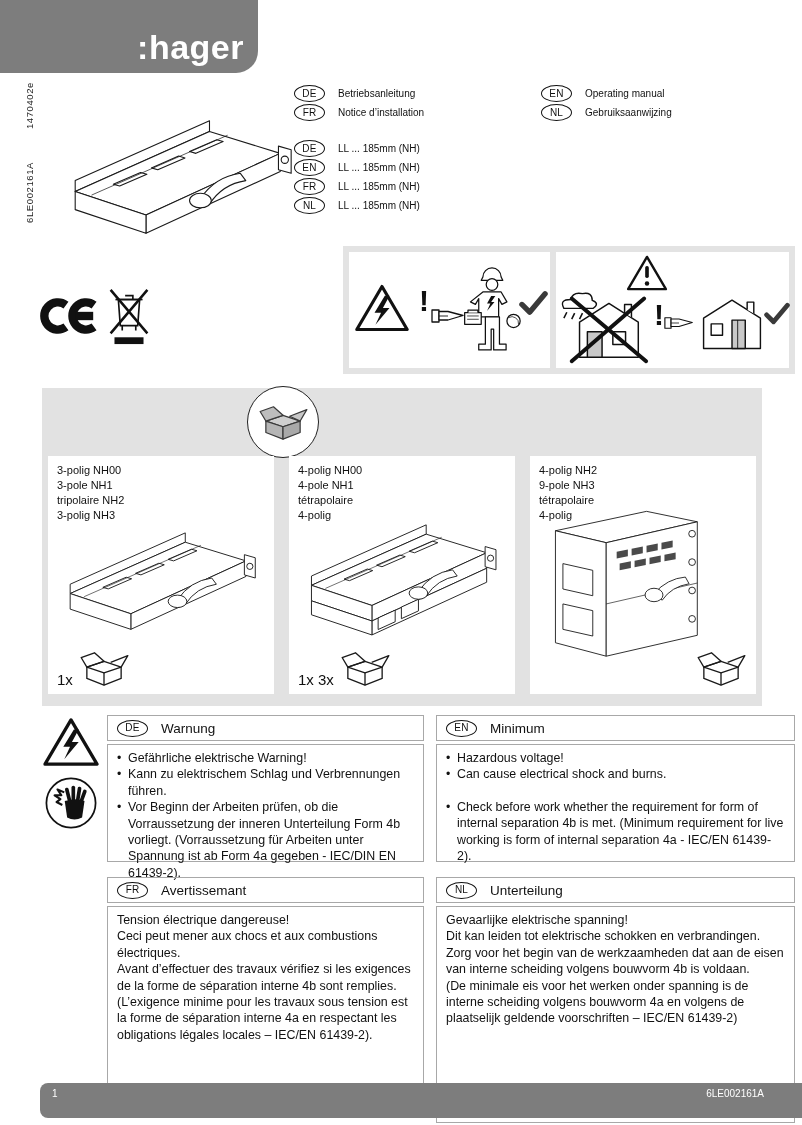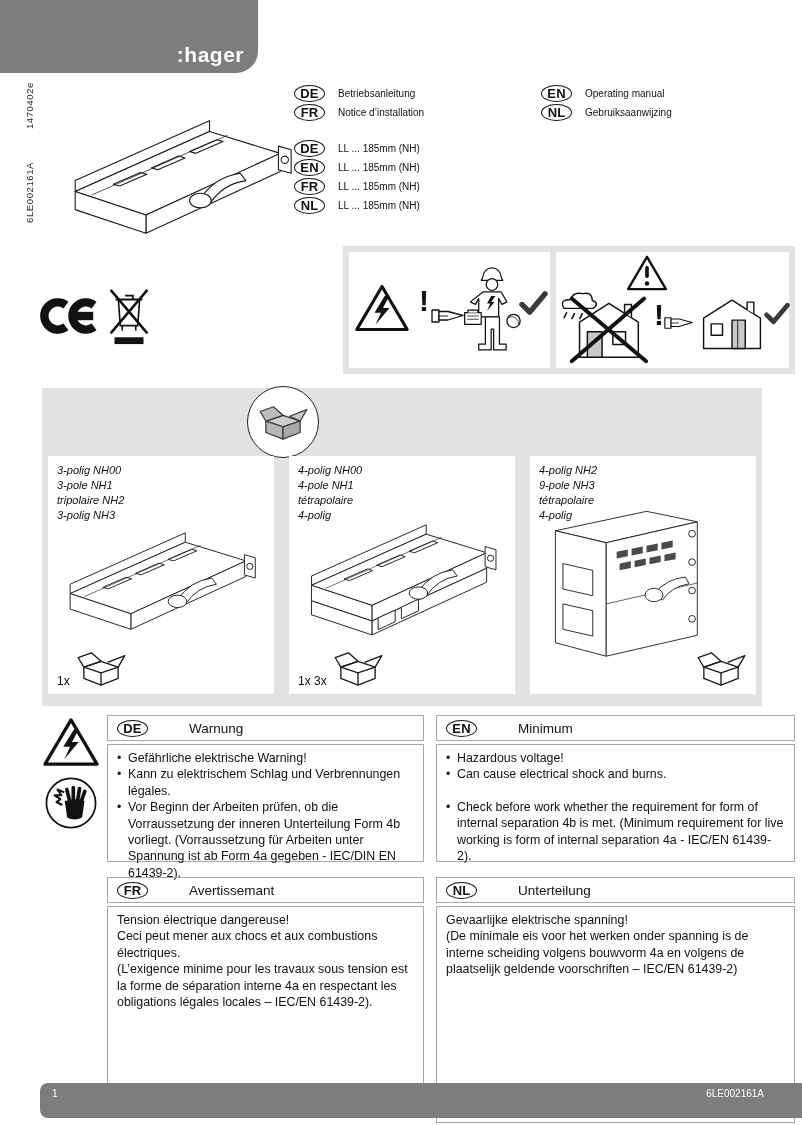--- a/index.html
+++ b/index.html
@@ -2,54 +2,54 @@
 <html><head>
 <meta charset="utf-8">
 <style>
   html,body{margin:0;padding:0;background:#fff;}
   .page{position:relative;width:802px;height:1125px;background:#fff;overflow:hidden;
         font-family:"Liberation Sans","DejaVu Sans",sans-serif;color:#111;}
   .abs{position:absolute;}
 
   
   .hdr{left:0;top:0;width:258px;height:73px;background:#7d7d7d;border-radius:0 0 22px 0;}
-  .brand{position:absolute;right:14px;bottom:6px;color:#fff;font-weight:bold;font-size:21px;letter-spacing:0.5px;}
+  .brand{position:absolute;right:14px;bottom:6px;color:#fff;font-weight:bold;font-size:34px;letter-spacing:0.5px;}
   .ftr{left:40px;top:1083px;width:762px;height:35px;background:#7d7d7d;border-radius:8px 0 0 8px;color:#fff;font-size:10px;}
   .ftr .pg{position:absolute;left:12px;top:5px;}
   .ftr .doc{position:absolute;right:38px;top:5px;}
 
   
   .vtext{writing-mode:vertical-rl;transform:rotate(180deg);font-size:9.5px;letter-spacing:0.6px;color:#222;}
 
   
   .lrow{display:flex;align-items:center;gap:13px;height:19px;}
   .badge{display:inline-flex;align-items:center;justify-content:center;flex:0 0 auto;
          width:29px;height:15px;border:1.4px solid #111;border-radius:50%;
-         font-size:13px;letter-spacing:0.2px;line-height:1;font-weight:bold;}
+         font-size:10px;letter-spacing:0.2px;line-height:1;}
   .llabel{font-size:10px;white-space:nowrap;}
 
   
   .strip{left:343px;top:246px;width:452px;height:128px;background:#e3e3e3;box-sizing:border-box;padding:6px;display:flex;gap:6px;}
   .scard{position:relative;background:#fff;height:100%;}
   .scard.one{width:201px;}
   .scard.two{flex:1;}
   .excl{font-weight:bold;font-size:30px;line-height:1;}
 
   
   .panel{left:42px;top:388px;width:720px;height:318px;background:#e2e2e2;}
   .pcircle{left:247px;top:386px;width:70px;height:70px;background:#fff;border:1.5px solid #222;border-radius:50%;
            display:flex;align-items:center;justify-content:center;}
   .vcard{top:456px;width:226px;height:238px;background:#fff;box-sizing:border-box;}
-  .vlines{position:absolute;left:9px;top:7px;font-size:11px;line-height:1.35;font-style:italic;}
-  .qtyrow{position:absolute;left:9px;bottom:6px;display:flex;align-items:flex-end;gap:6px;font-size:12px;}
+  .vlines{position:absolute;left:9px;top:7px;font-size:11px;line-height:1.35;}
+  .qtyrow{position:absolute;left:9px;bottom:6px;display:flex;align-items:flex-end;gap:6px;font-size:15px;}
 
   
   .warn{position:absolute;}
   .warn-head{box-sizing:border-box;border:1.5px solid #a8a8a8;height:26px;display:flex;align-items:center;gap:13px;padding:0 9px;}
-  .warn-title{font-size:13.5px;margin-left:28px;}
+  .warn-title{font-size:13.5px;}
   .warn-body{box-sizing:border-box;border:1.5px solid #a8a8a8;margin-top:3px;padding:5px 9px;font-size:12.4px;line-height:16.4px;}
   .brow{display:grid;grid-template-columns:11px 1fr;}
   .brow.spaced{margin-top:16px;}
   .para{min-height:16px;}
 </style>
 </head>
 <body>
 
 <svg width="0" height="0" style="position:absolute">
   <defs>
@@ -371,21 +371,21 @@
       <span class="badge">DE</span>
       <span class="warn-title">Warnung</span>
     </div>
     <div class="warn-body" style="height:118px;">
       <div class="brow">
         <span>•</span>
         <span>Gefährliche elektrische Warning!</span>
       </div>
       <div class="brow">
         <span>•</span>
-        <span>Kann zu elektrischem Schlag und Verbrennungen légales.</span>
+        <span>Kann zu elektrischem Schlag und Verbrennungen führen.</span>
       </div>
       <div class="brow">
         <span>•</span>
         <span>Vor Beginn der Arbeiten prüfen, ob die Vorraussetzung der inneren Unterteilung Form 4b vorliegt. (Vorraussetzung für Arbeiten unter Spannung ist ab Form 4a gegeben - IEC/DIN EN 61439-2).</span>
       </div>
     </div>
   </div>
 
   <div class="warn" style="left:436px;top:715px;width:359px;">
     <div class="warn-head">
@@ -409,31 +409,34 @@
   </div>
 
   <div class="warn" style="left:107px;top:877px;width:317px;">
     <div class="warn-head">
       <span class="badge">FR</span>
       <span class="warn-title">Avertissemant</span>
     </div>
     <div class="warn-body" style="height:184px;">
       <div class="para">Tension électrique dangereuse!</div>
       <div class="para">Ceci peut mener aux chocs et aux combustions électriques.</div>
+      <div class="para">Avant d’effectuer des travaux vérifiez si les exigences de la forme de séparation interne 4b sont remplies.</div>
       <div class="para">(L’exigence minime pour les travaux sous tension est la forme de séparation interne 4a en respectant les obligations légales locales – IEC/EN 61439-2).</div>
     </div>
   </div>
 
   <div class="warn" style="left:436px;top:877px;width:359px;">
     <div class="warn-head">
       <span class="badge">NL</span>
       <span class="warn-title">Unterteilung</span>
     </div>
     <div class="warn-body" style="height:217px;">
       <div class="para">Gevaarlijke elektrische spanning!</div>
+      <div class="para">Dit kan leiden tot elektrische schokken en verbrandingen.</div>
+      <div class="para">Zorg voor het begin van de werkzaamheden dat aan de eisen van interne scheiding volgens bouwvorm 4b is voldaan.</div>
       <div class="para">(De minimale eis voor het werken onder spanning is de interne scheiding volgens bouwvorm 4a en volgens de plaatselijk geldende voorschriften – IEC/EN 61439-2)</div>
     </div>
   </div>
 
   <div class="abs ftr">
     <span class="pg">1</span>
     <span class="doc">6LE002161A</span>
   </div>
 
 </div>

